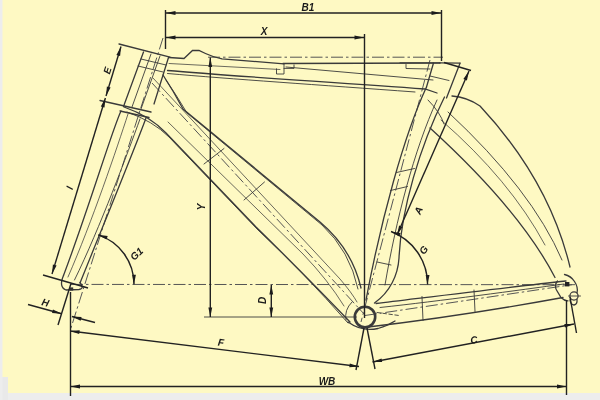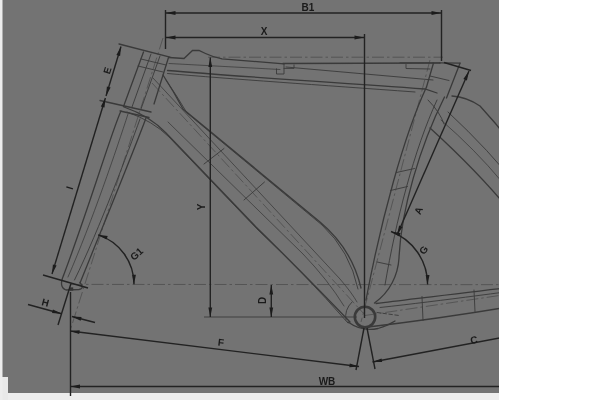--- a/index.html
+++ b/index.html
@@ -1,16 +1,16 @@
 <!DOCTYPE html>
 <html><head>
 <meta charset="utf-8">
 <style>
   html,body{margin:0;padding:0;background:#fff;}
-  #wrap{position:relative;width:499px;height:400px;background:#737373;overflow:hidden;}
+  #wrap{position:relative;width:600px;height:400px;background:#fef9c3;overflow:hidden;font-style:italic;}
   svg{position:absolute;left:0;top:0;transform:translateZ(0);}
   text{font-family:"Liberation Sans",sans-serif;font-size:10px;font-weight:700;fill:#1a1a1a;}
 </style>
 </head>
 <body>
 <div id="wrap">
 <svg width="600" height="400" viewBox="0 0 600 400">
 <defs>
   <marker id="ar" viewBox="0 0 10 6" refX="0.3" refY="3" markerWidth="10" markerHeight="6" orient="auto-start-reverse">
     <path d="M0,3 L10,1.1 L10,4.9 Z" fill="#1c1c1c"></path>

